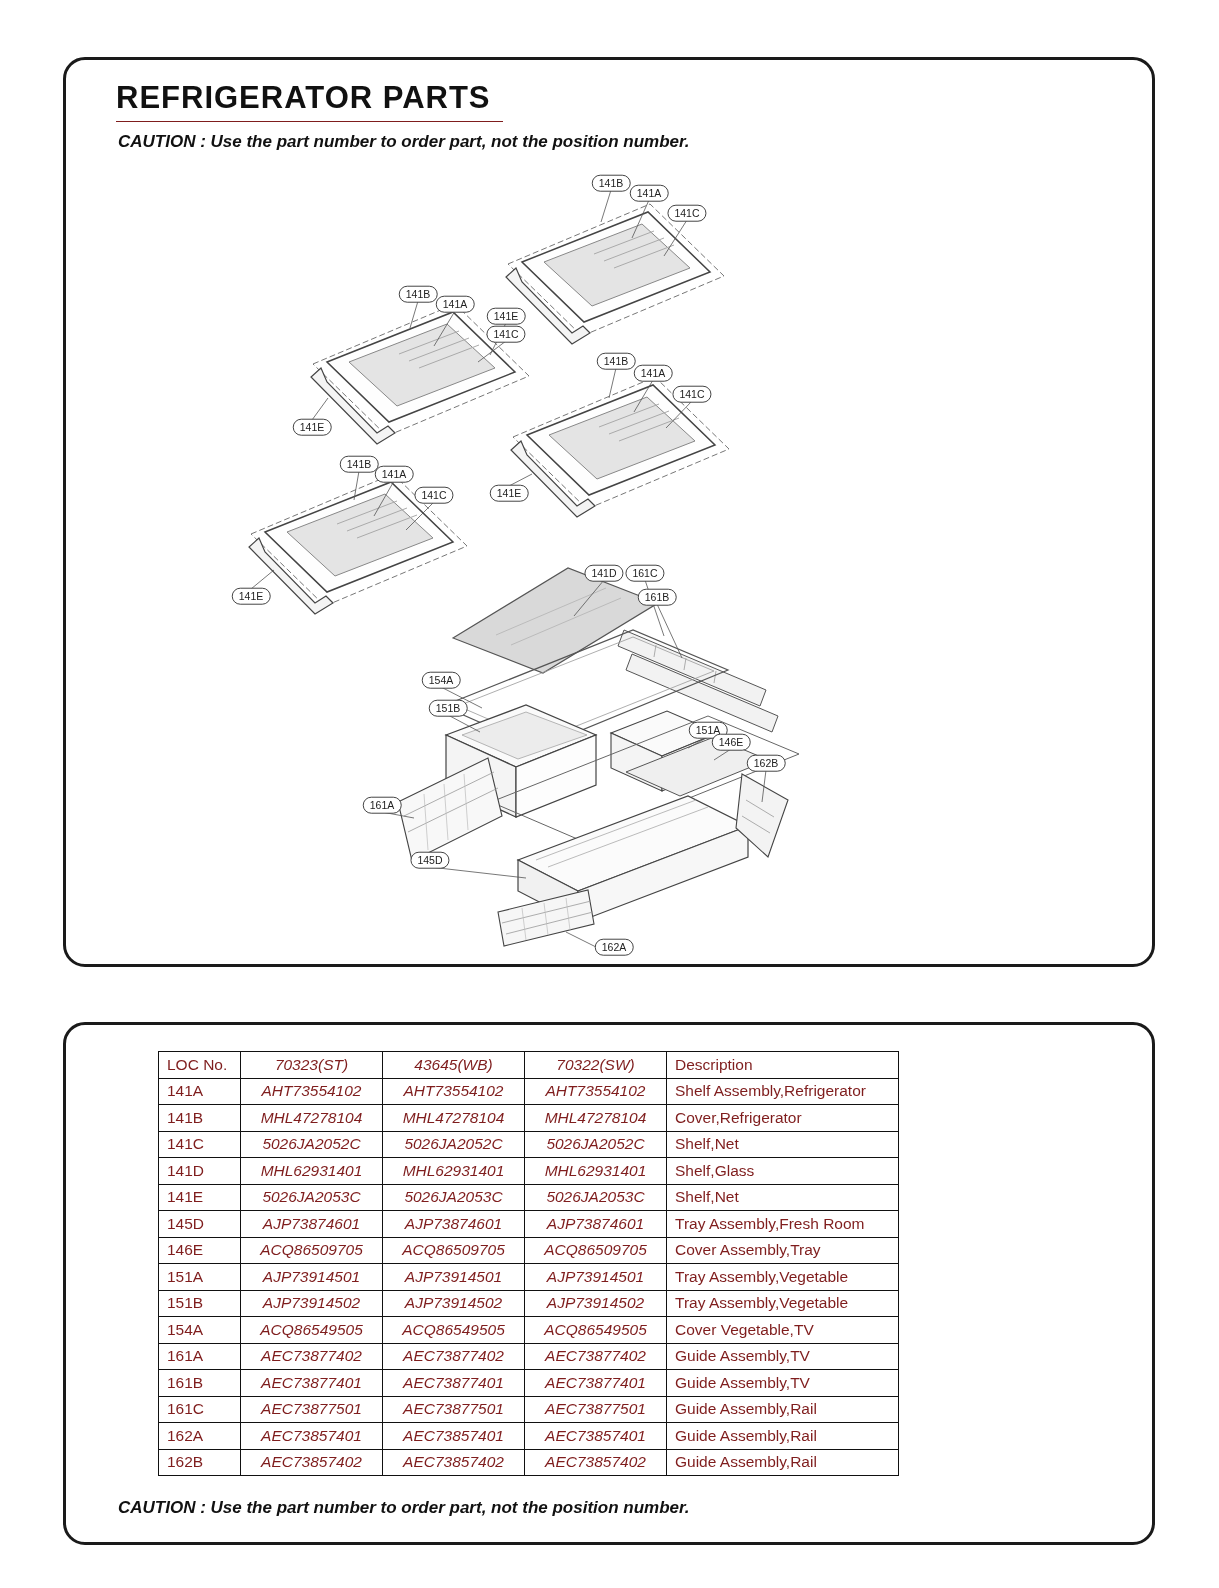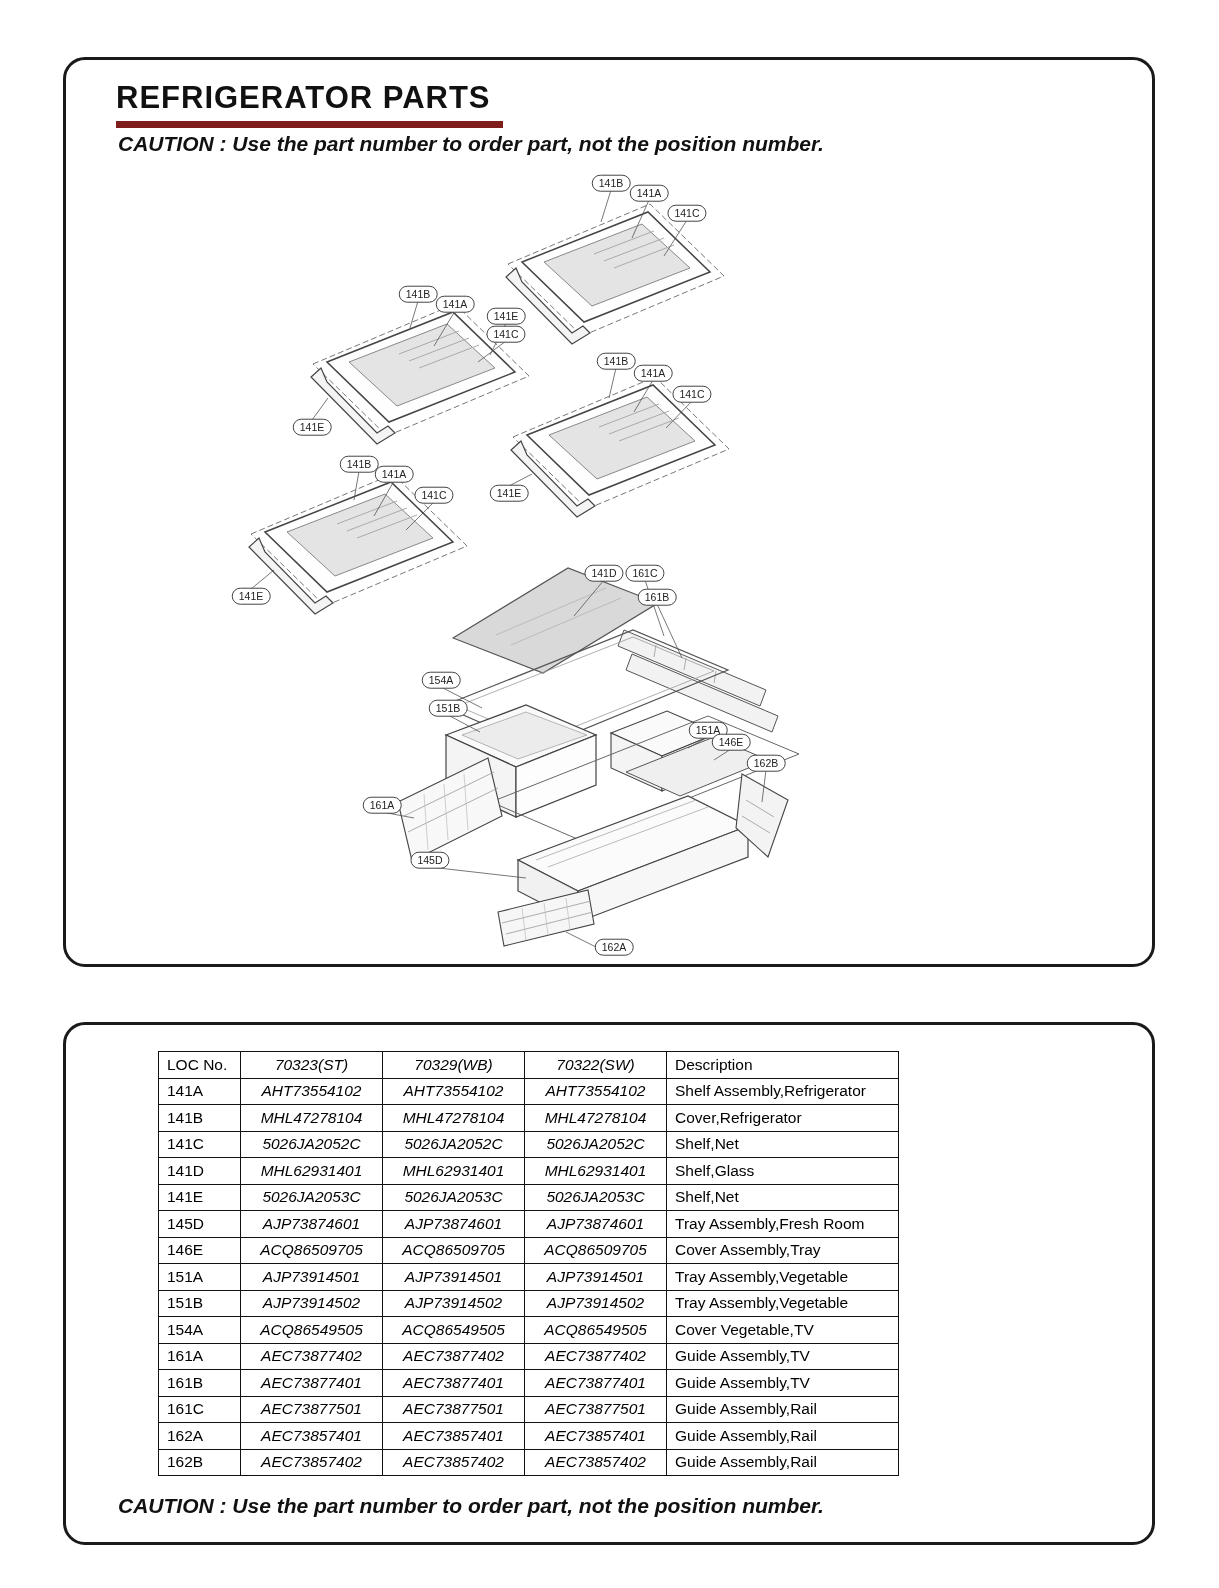--- a/index.html
+++ b/index.html
@@ -5,33 +5,33 @@
   * { margin:0; padding:0; box-sizing:border-box; }
   html,body { background:#ffffff; }
   body { font-family:"Liberation Sans", sans-serif; color:#111; }
   .page { position:relative; width:1219px; height:1588px; background:#fff; overflow:hidden; }
 
   .panel { position:absolute; border:3px solid #1a1a1a; border-radius:22px; background:#fff; }
   .panel-top { left:63px; top:57px; width:1092px; height:910px; }
   .panel-bottom { left:63px; top:1022px; width:1092px; height:523px; }
 
   .title { position:absolute; left:50px; top:20px; font-size:31px; font-weight:bold;
-           letter-spacing:1px; border-bottom:7px solid #7f1d1d; padding:0 12px 5px 0; white-space:nowrap;text-align:right; }
-  .caution { position:absolute; font-size:21px; font-weight:bold; font-style:italic; white-space:nowrap; }
+           letter-spacing:1px; border-bottom:1px solid #7f1d1d; padding:0 12px 5px 0; white-space:nowrap;text-align:right; }
+  .caution { position:absolute; font-size:17px; font-weight:bold; font-style:italic; white-space:nowrap; }
   .caution-top { left:52px; top:72px; }
   .caution-bottom { left:52px; bottom:24px; }
 
   .diagram-svg { position:absolute; left:0; top:0; }
   .callout-layer { position:absolute; left:0; top:0; width:100%; height:100%; pointer-events:none; }
   .callout { position:absolute; transform:translate(-50%,-50%); border:1px solid #444;
              border-radius:9px; background:#fff; font-size:10.5px; line-height:1.2;
              padding:1px 6px; color:#222; white-space:nowrap; }
 
   table.parts { position:absolute; left:92px; top:26px; border-collapse:collapse;
-                font-size:15.5px; color:#000000; table-layout:fixed; }
+                font-size:15.5px; color:#7f1d1d; table-layout:fixed; }
   table.parts th, table.parts td { border:1.5px solid #111; height:26.5px; padding:0 8px;
                 font-weight:normal; overflow:hidden; white-space:nowrap; }
   table.parts th.c-loc,  table.parts td.c-loc  { width:82px;  text-align:left; }
   table.parts th.c-part, table.parts td.c-part { width:142px; text-align:center;font-style:italic; }
   table.parts th.c-desc, table.parts td.c-desc { width:232px; text-align:left; }
 </style>
 </head>
 <body>
 
 <div class="page">
@@ -170,21 +170,21 @@
     <div class="title">REFRIGERATOR PARTS</div>
     <div class="caution caution-top">CAUTION : Use the part number to order part, not the position number.</div>
   </div>
 
   <div class="panel panel-bottom">
     <table class="parts">
       <thead>
         <tr>
           <th class="c-loc">LOC No.</th>
           <th class="c-part">70323(ST)</th>
-          <th class="c-part">70329(WB)</th>
+          <th class="c-part">43645(WB)</th>
           <th class="c-part">70322(SW)</th>
           <th class="c-desc">Description</th>
         </tr>
       </thead>
       <tbody>
           <tr>
             <td class="c-loc">141A</td>
             <td class="c-part">AHT73554102</td>
             <td class="c-part">AHT73554102</td>
             <td class="c-part">AHT73554102</td>

